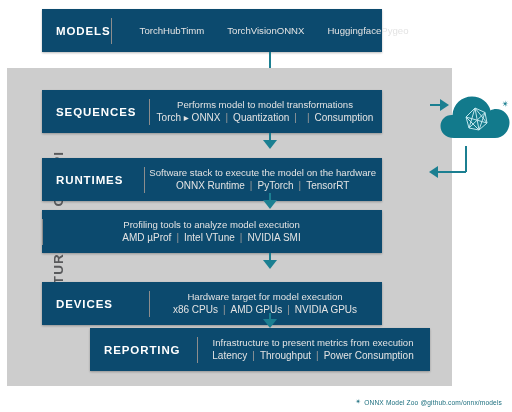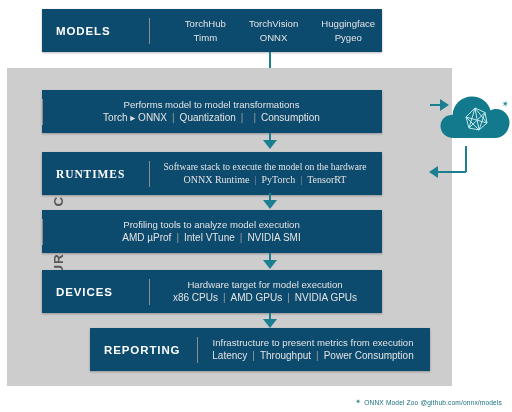--- a/index.html
+++ b/index.html
@@ -114,21 +114,21 @@
   
   .models-grid {
     flex: 1 1 auto;
     display: flex;
     justify-content: center;
     gap: 23px;
     padding-left: 26px;
   }
   .models-col {
     display: flex;
-    flex-direction: column;
+    flex-direction: row;
     align-items: center;
   }
   .models-col span {
     font-size: 9.6px;
     color: #e3e3e3;
     line-height: 13.5px;
     white-space: nowrap;
   }
 
   
@@ -229,41 +229,42 @@
   </div>
 
   <div class="arrow-v" style="top:52px; height:30px;"></div>
   <div class="arrow-head-down" style="top:80px;"></div>
 
   <div class="panel">
     <div class="panel-label">TURNKEY CLI/API</div>
   </div>
 
   <div class="row" style="top:90px;">
+    <div class="row-title">SEQUENCES</div>
     <div class="row-divider"></div>
     <div class="row-body">
       <div class="row-desc">Performs model to model transformations</div>
       <div class="row-items">
         <span>Torch ▸ ONNX</span>
         <span class="sep">|</span>
         <span>Quantization</span>
         <span class="sep">|</span>
         <span class="sep">|</span>
         <span>Consumption</span>
       </div>
     </div>
   </div>
 
   <div class="arrow-v" style="top:133px; height:9px;"></div>
   <div class="arrow-head-down" style="top:140px;"></div>
 
   <div class="arrow-h" style="left:430px; top:104px; width:12px;"></div>
   <div class="arrow-head-right" style="left:440px; top:99px;"></div>
 
-  <div class="row" style="top:152px;font-family:Liberation Serif, serif;">
+  <div class="row" style="top:158px;">
     <div class="row-title">RUNTIMES</div>
     <div class="row-divider"></div>
     <div class="row-body">
       <div class="row-desc">Software stack to execute the model on the hardware</div>
       <div class="row-items">
         <span>ONNX Runtime</span>
         <span class="sep">|</span>
         <span>PyTorch</span>
         <span class="sep">|</span>
         <span>TensorRT</span>
@@ -288,21 +289,21 @@
         <span>Intel VTune</span>
         <span class="sep">|</span>
         <span>NVIDIA SMI</span>
       </div>
     </div>
   </div>
 
   <div class="arrow-v" style="top:253px; height:9px;"></div>
   <div class="arrow-head-down" style="top:260px;"></div>
 
-  <div class="row" style="top:270px;">
+  <div class="row" style="top:282px;">
     <div class="row-title">DEVICES</div>
     <div class="row-divider"></div>
     <div class="row-body">
       <div class="row-desc">Hardware target for model execution</div>
       <div class="row-items">
         <span>x86 CPUs</span>
         <span class="sep">|</span>
         <span>AMD GPUs</span>
         <span class="sep">|</span>
         <span>NVIDIA GPUs</span>

